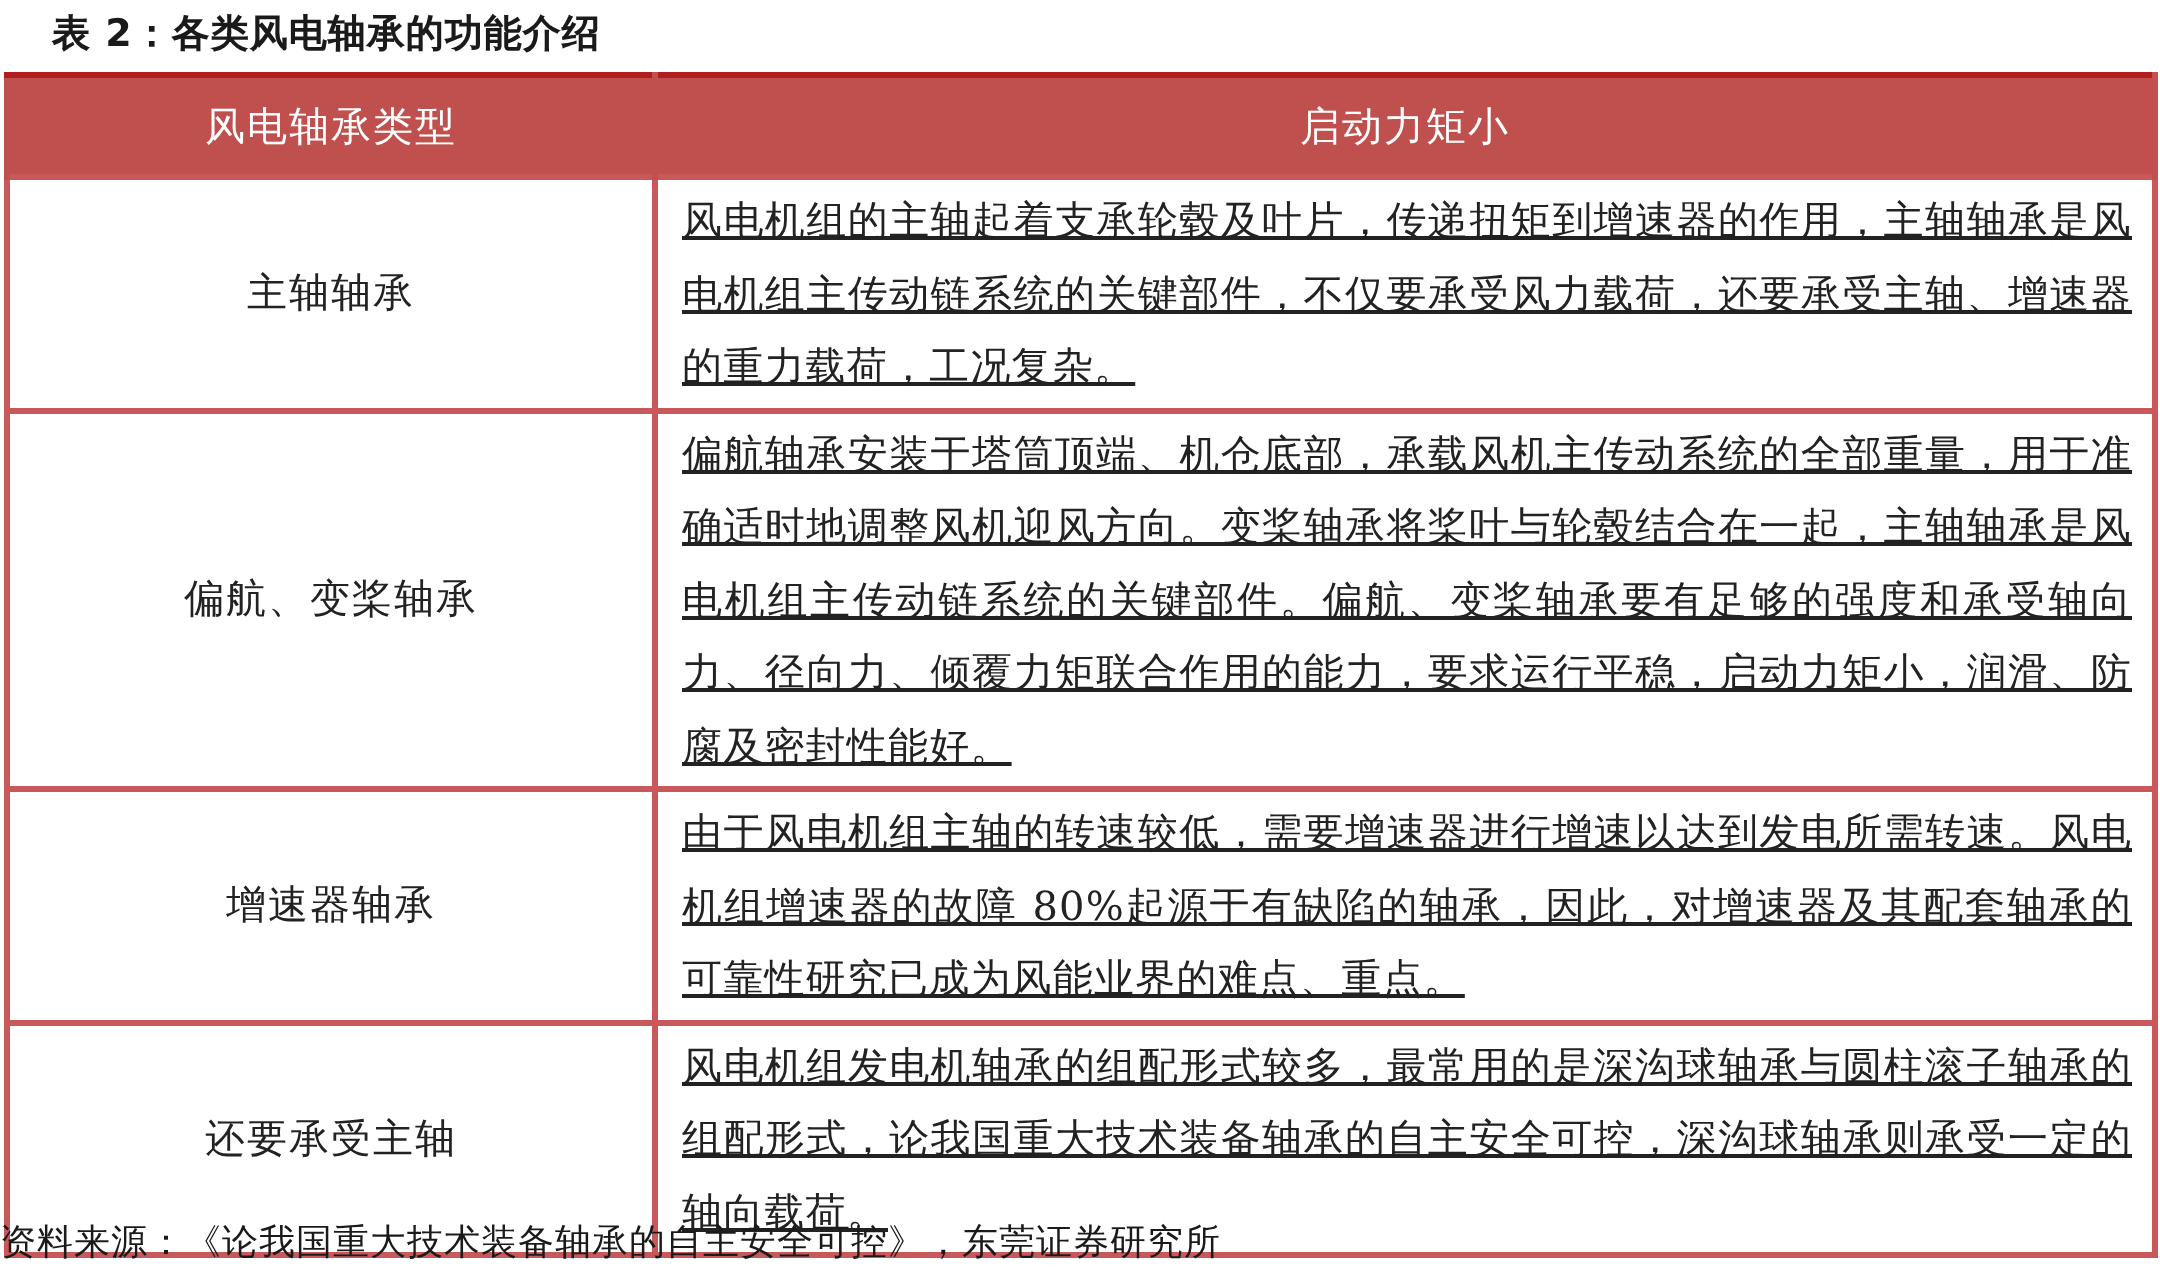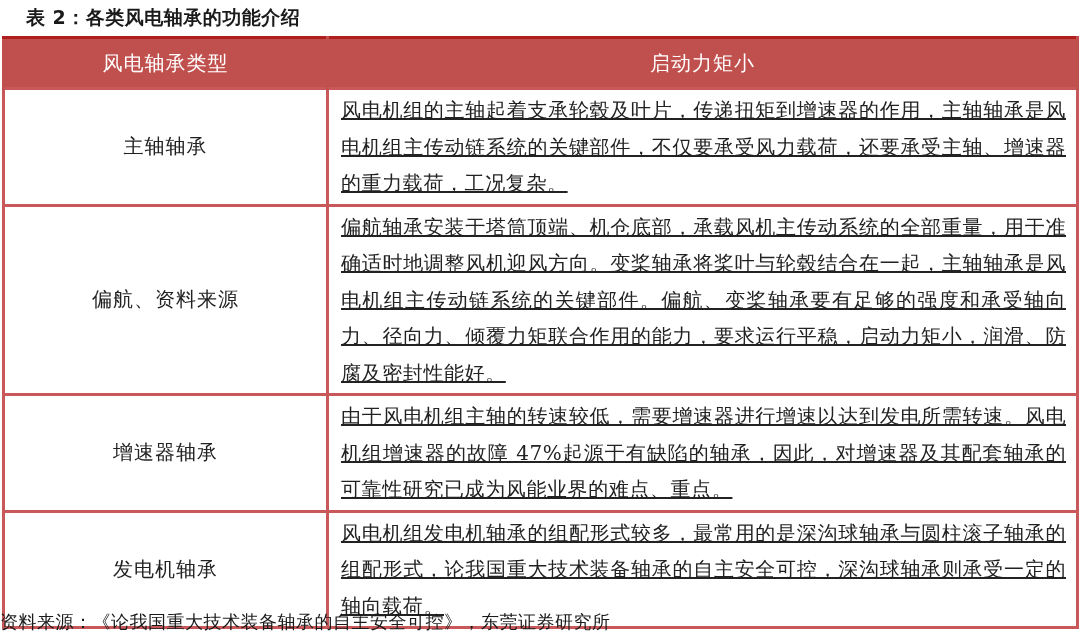--- a/index.html
+++ b/index.html
@@ -104,28 +104,28 @@
         <th>风电轴承类型</th>
         <th>启动力矩小</th>
       </tr>
     </thead>
     <tbody>
       <tr class="r1">
         <td class="type">主轴轴承</td>
         <td class="desc">风电机组的主轴起着支承轮毂及叶片，传递扭矩到增速器的作用，主轴轴承是风电机组主传动链系统的关键部件，不仅要承受风力载荷，还要承受主轴、增速器的重力载荷，工况复杂。</td>
       </tr>
       <tr class="r2">
-        <td class="type">偏航、资料来源</td>
+        <td class="type">偏航、变桨轴承</td>
         <td class="desc">偏航轴承安装于塔筒顶端、机仓底部，承载风机主传动系统的全部重量，用于准确适时地调整风机迎风方向。变桨轴承将桨叶与轮毂结合在一起，主轴轴承是风电机组主传动链系统的关键部件。偏航、变桨轴承要有足够的强度和承受轴向力、径向力、倾覆力矩联合作用的能力，要求运行平稳，启动力矩小，润滑、防腐及密封性能好。</td>
       </tr>
       <tr class="r3">
         <td class="type">增速器轴承</td>
-        <td class="desc">由于风电机组主轴的转速较低，需要增速器进行增速以达到发电所需转速。风电机组增速器的故障 47%起源于有缺陷的轴承，因此，对增速器及其配套轴承的可靠性研究已成为风能业界的难点、重点。</td>
+        <td class="desc">由于风电机组主轴的转速较低，需要增速器进行增速以达到发电所需转速。风电机组增速器的故障 80%起源于有缺陷的轴承，因此，对增速器及其配套轴承的可靠性研究已成为风能业界的难点、重点。</td>
       </tr>
       <tr class="r4">
-        <td class="type">发电机轴承</td>
+        <td class="type">还要承受主轴</td>
         <td class="desc">风电机组发电机轴承的组配形式较多，最常用的是深沟球轴承与圆柱滚子轴承的组配形式，论我国重大技术装备轴承的自主安全可控，深沟球轴承则承受一定的轴向载荷。</td>
       </tr>
     </tbody>
   </table>
 </div>
 
 <div class="source">资料来源：《论我国重大技术装备轴承的自主安全可控》，东莞证券研究所</div>
 
 </body></html>

